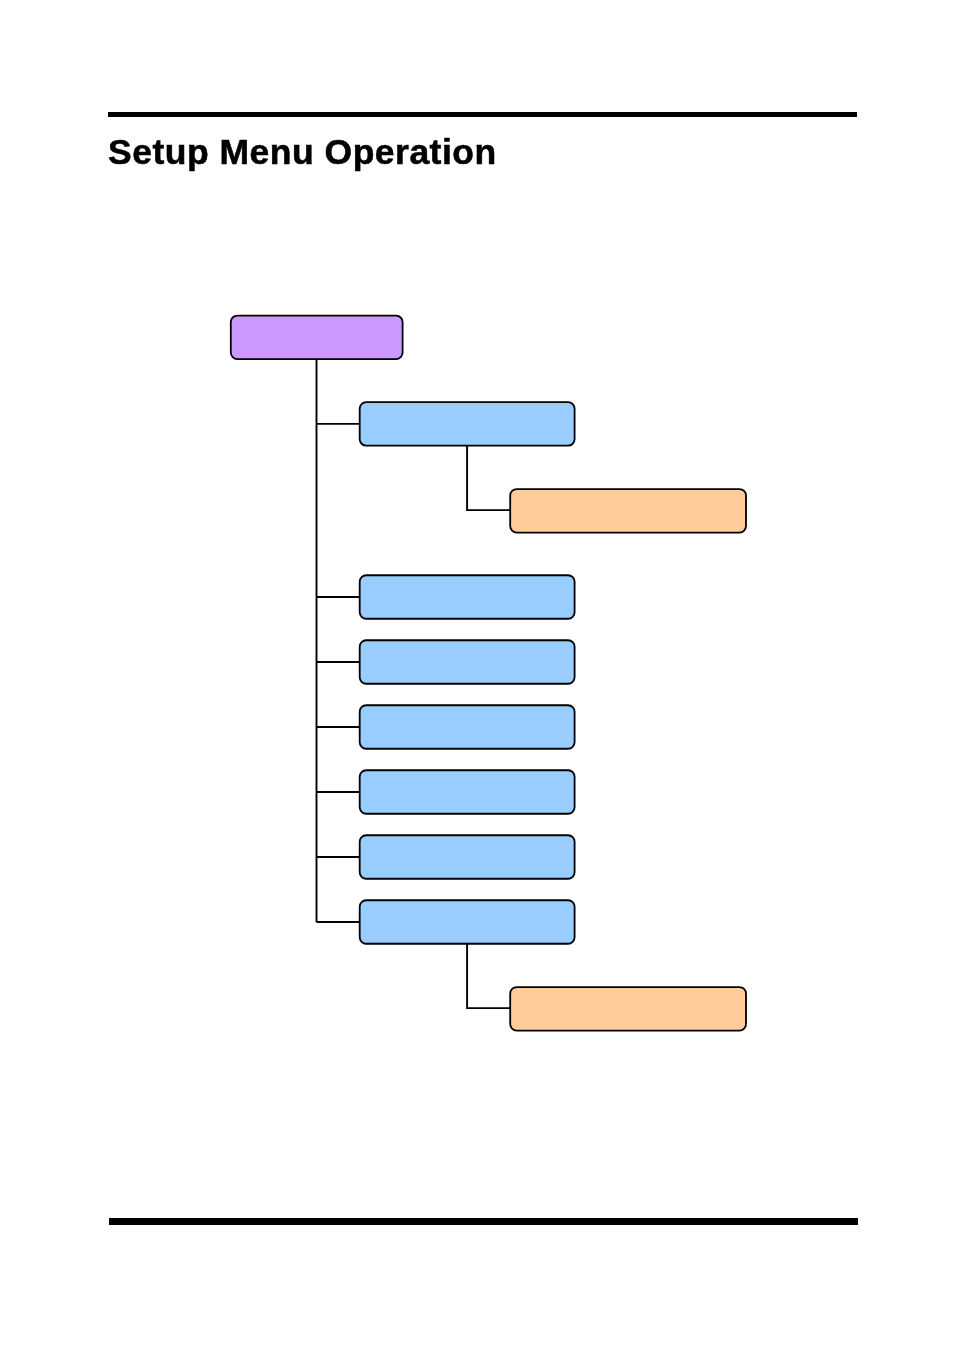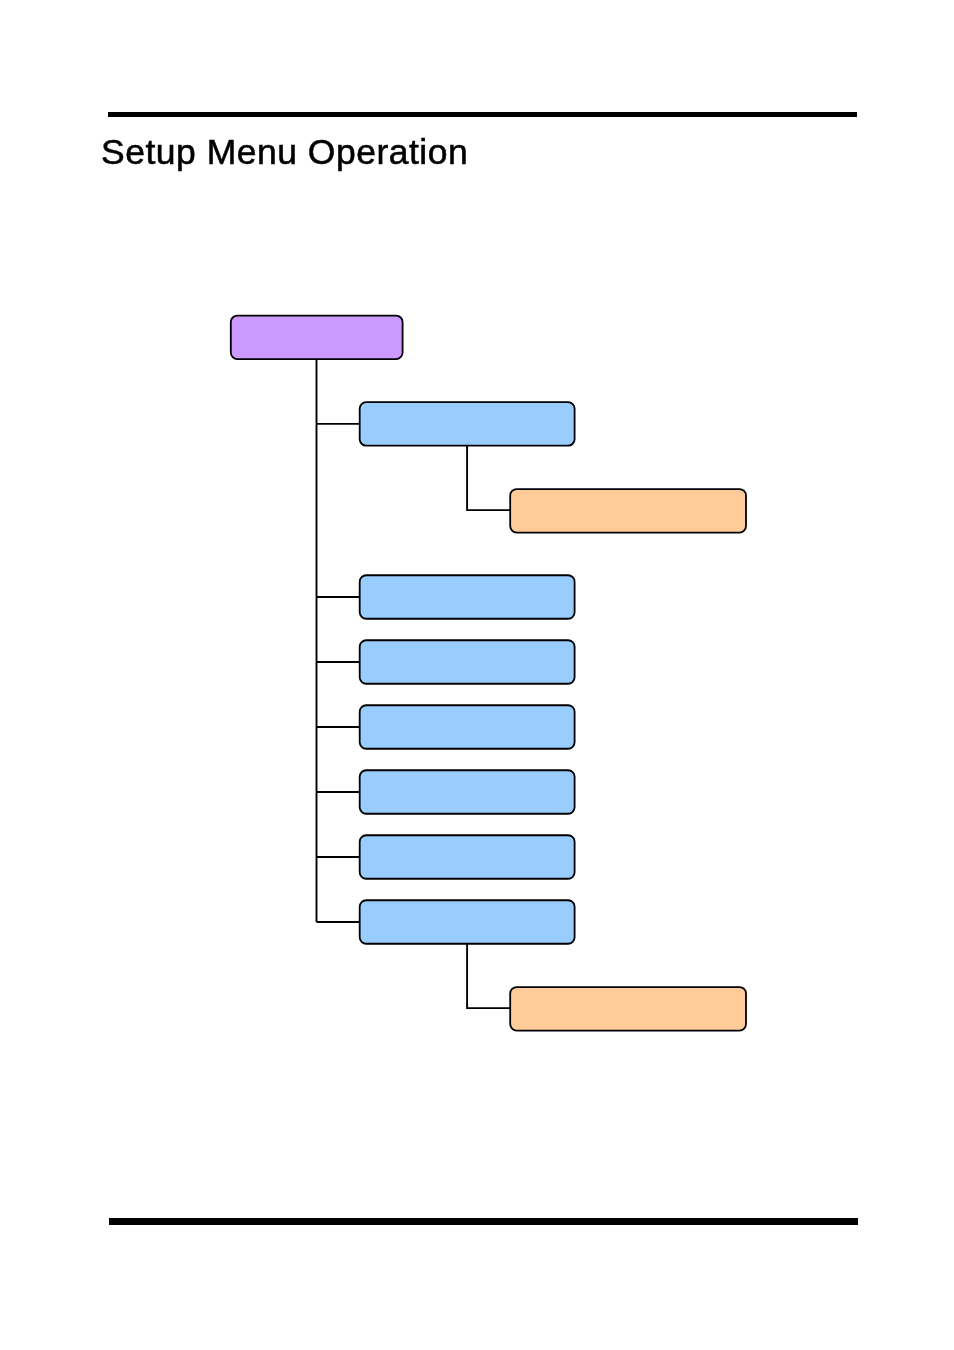--- a/index.html
+++ b/index.html
@@ -7,22 +7,22 @@
   body {
     width:954px; height:1350px;
     background:#ffffff;
     font-family:"Liberation Sans", sans-serif;
     -webkit-font-smoothing:antialiased;
     overflow:hidden;
   }
   .page { position:relative; width:954px; height:1350px; }
   .rule-top, .rule-bottom { position:absolute; background:#000000; }
   .page-title {
-    position:absolute; left:101px; top:131.5px;
-    font-size:35.5px; font-weight:normal; letter-spacing:0.5px;
+    position:absolute; left:108px; top:131.5px;
+    font-size:35.5px; font-weight:bold; letter-spacing:0.5px;
     color:#000000; white-space:nowrap;
     -webkit-text-stroke:0.55px #000000;
     transform:translateZ(0);
   }
   .diagram { position:absolute; left:0; top:0; width:954px; height:1350px; }
 </style>
 </head>
 <body>
 
 <div class="page">

